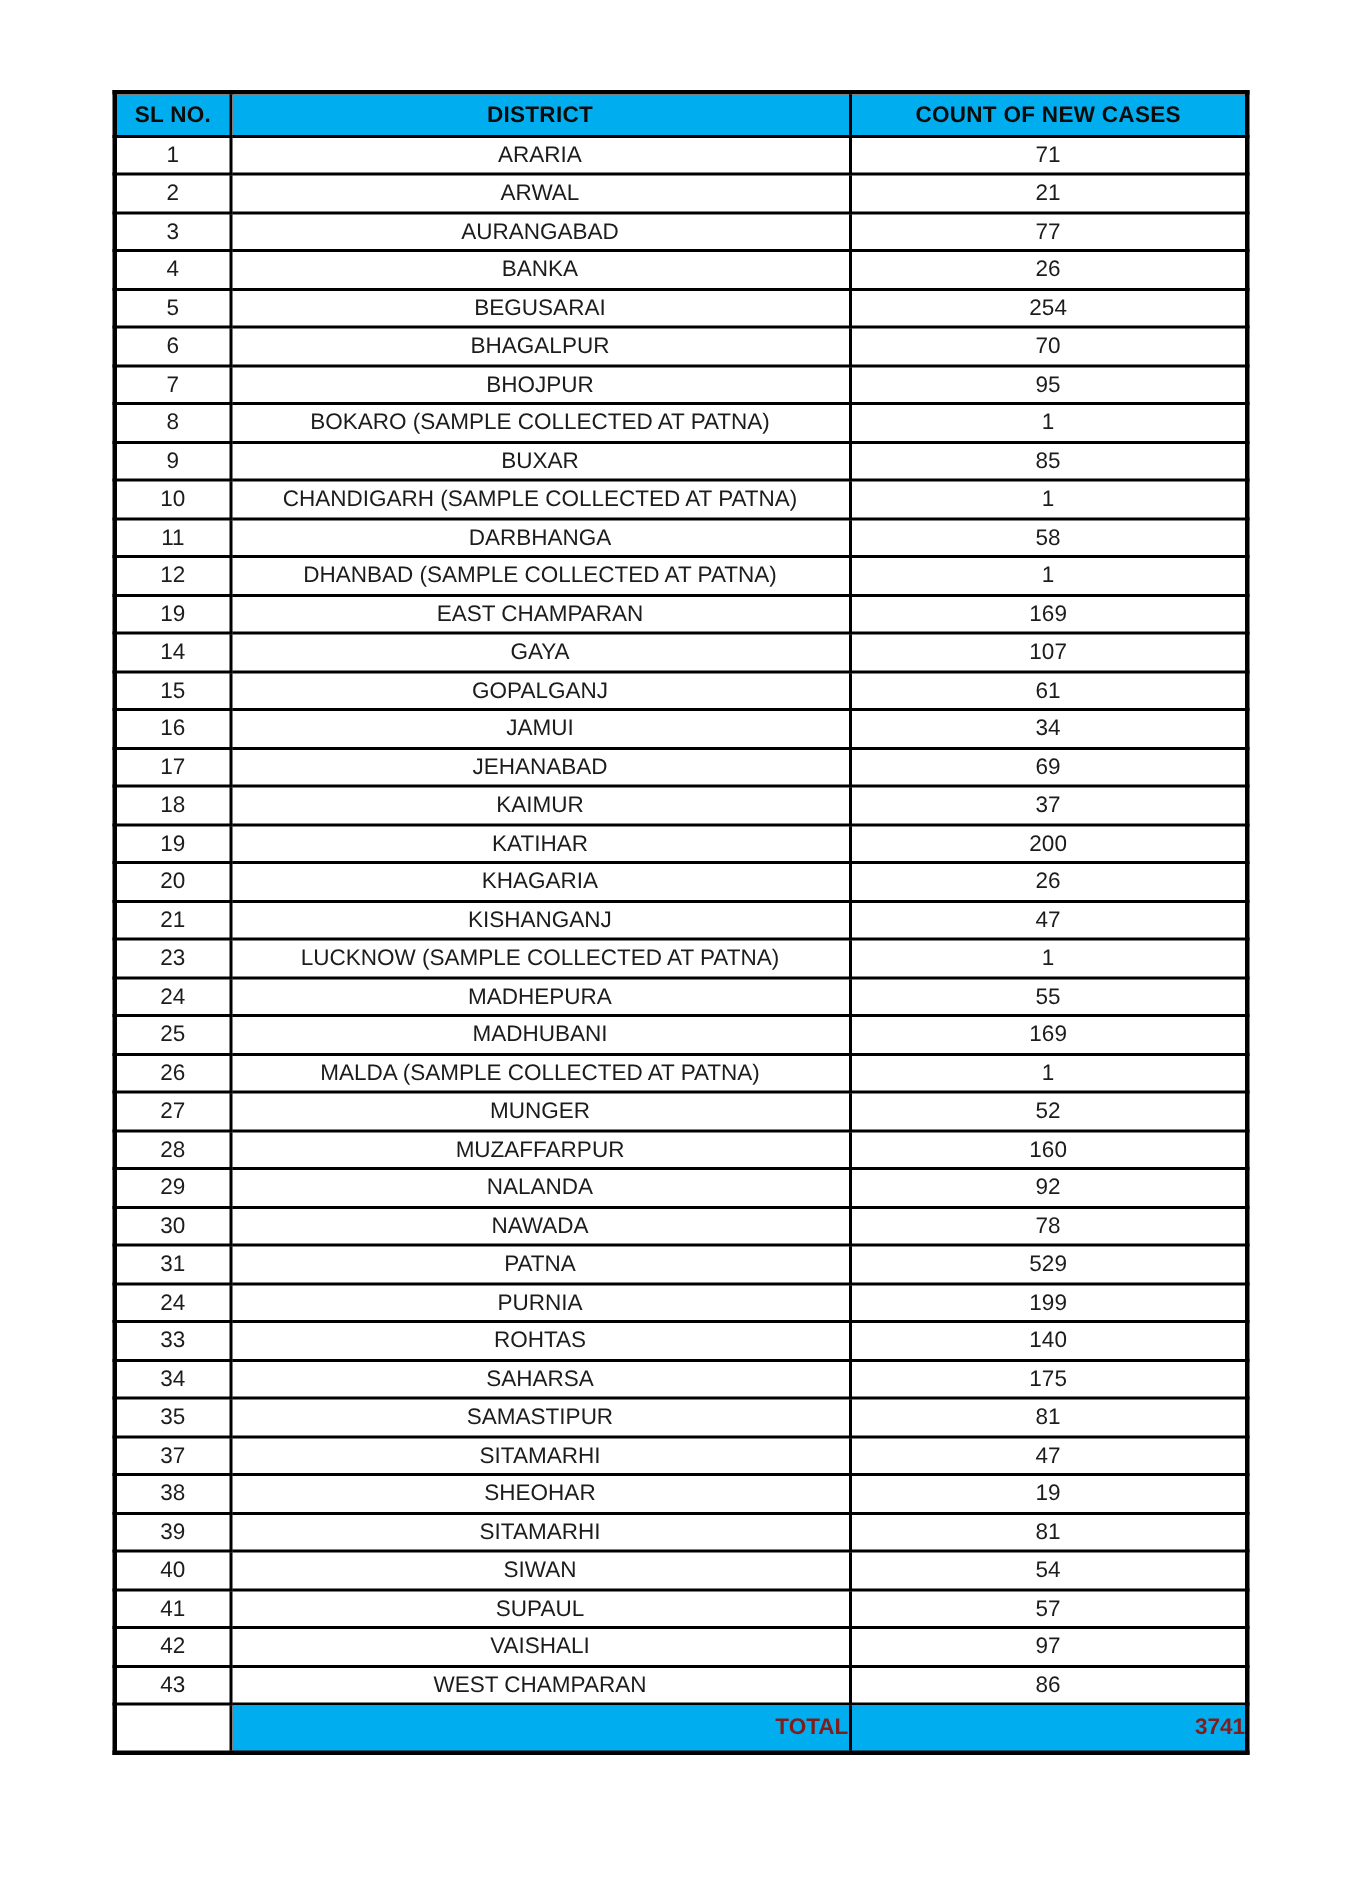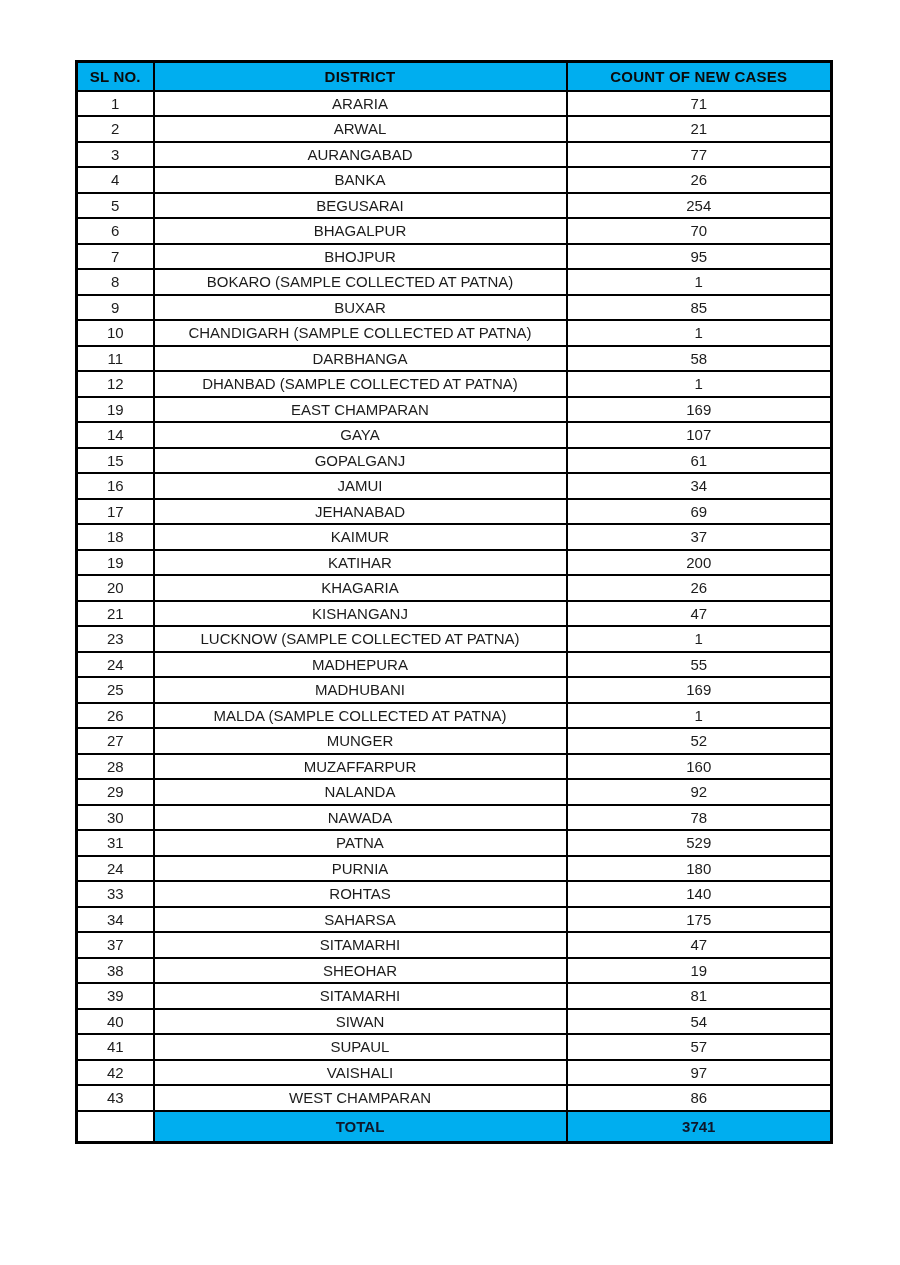--- a/index.html
+++ b/index.html
@@ -59,21 +59,22 @@
   }
 
   tfoot td {
     height: 32px;
     font-weight: bold;
     font-size: 15px;
   }
 
   tfoot td.total-accent {
     background: var(--accent, #00AEEF);
-    color: #0f172a;
+    color: #7f1d1d;
+    text-align: right;
   }
 
   tfoot td.total-blank {
     background: #ffffff;
   }
 </style>
 </head>
 <body>
 
 <div class="page">
@@ -238,31 +239,36 @@
           <td>78</td>
         </tr>
         <tr>
           <td>31</td>
           <td>PATNA</td>
           <td>529</td>
         </tr>
         <tr>
           <td>24</td>
           <td>PURNIA</td>
-          <td>180</td>
+          <td>199</td>
         </tr>
         <tr>
           <td>33</td>
           <td>ROHTAS</td>
           <td>140</td>
         </tr>
         <tr>
           <td>34</td>
           <td>SAHARSA</td>
           <td>175</td>
+        </tr>
+        <tr>
+          <td>35</td>
+          <td>SAMASTIPUR</td>
+          <td>81</td>
         </tr>
         <tr>
           <td>37</td>
           <td>SITAMARHI</td>
           <td>47</td>
         </tr>
         <tr>
           <td>38</td>
           <td>SHEOHAR</td>
           <td>19</td>

